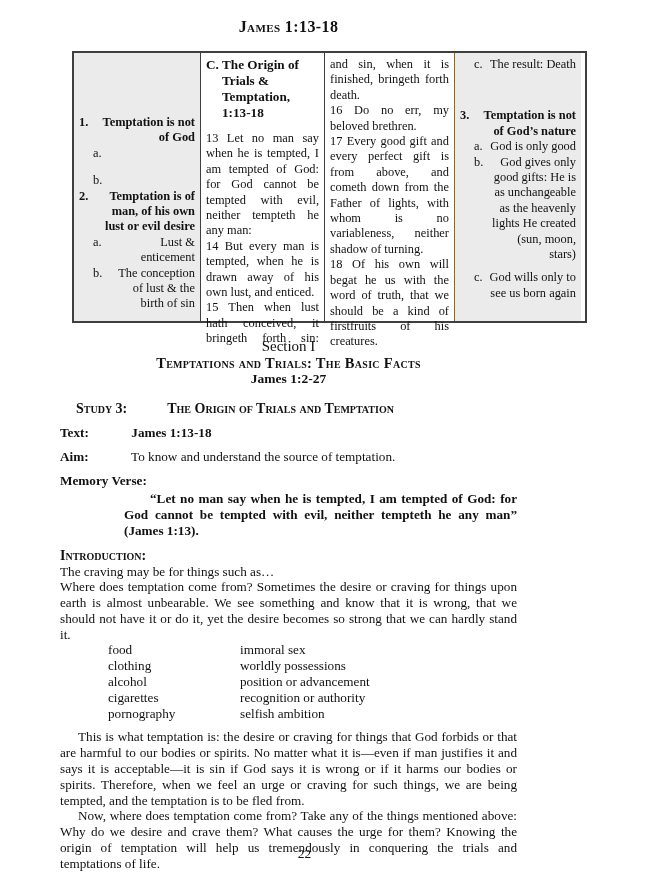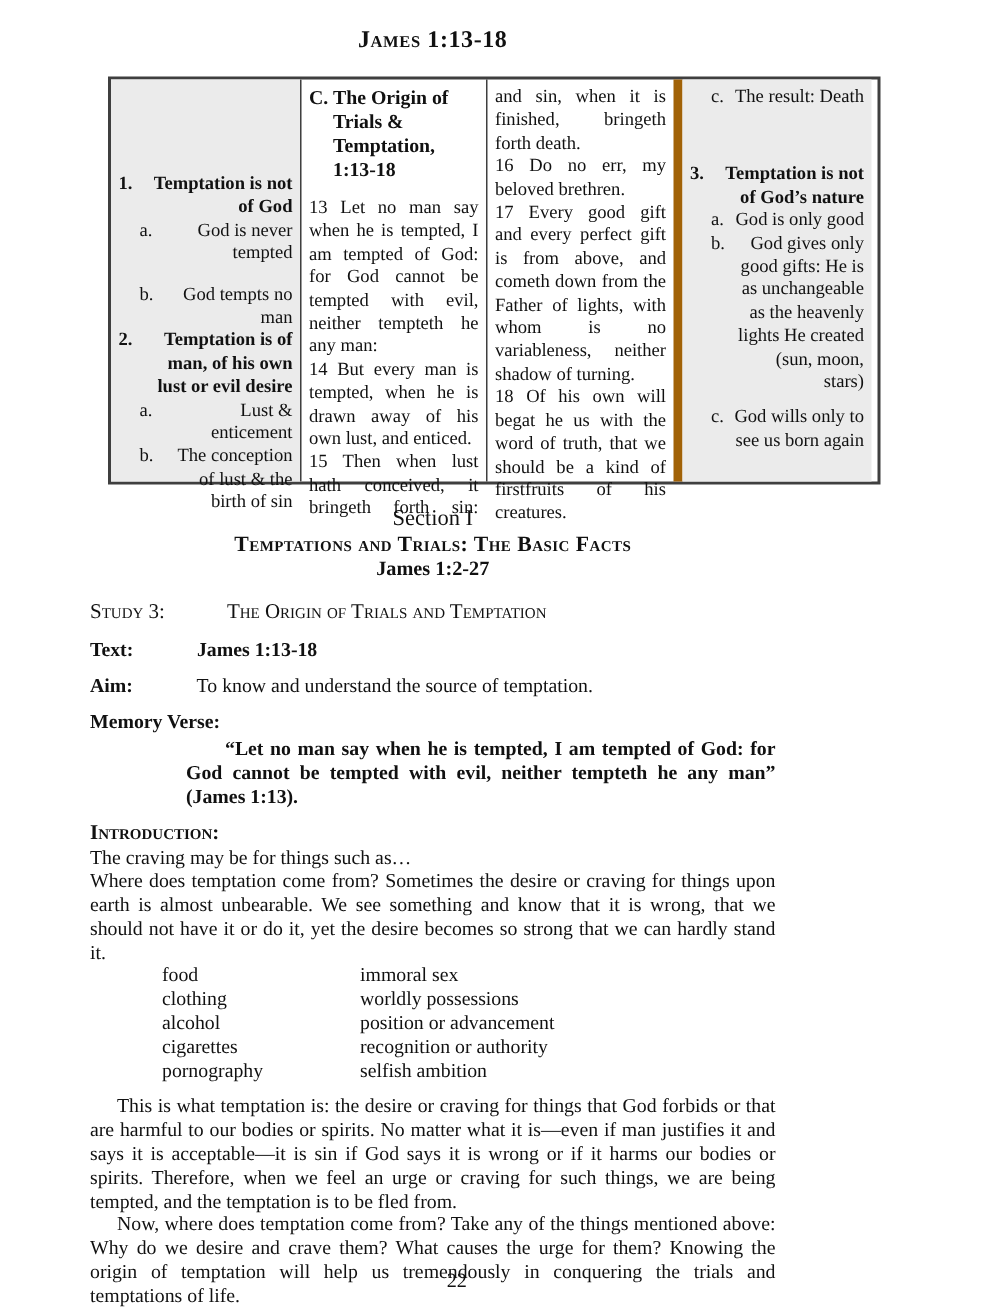--- a/index.html
+++ b/index.html
@@ -10,21 +10,21 @@
   .doc-title { margin:0; text-align:center; font-size:16px; font-weight:bold;
                font-variant:small-caps; letter-spacing:0.4px; }
 
   
   .outline-table { margin:15px 0 0 12px; width:511px; height:268px; display:flex;
                    border:2px solid #3f3f3f; background:#fff; }
   .col { box-sizing:border-box; padding:4px 5px; font-size:12.4px; line-height:15.4px; }
   .shaded { background:#ebebeb; }
   .col1 { width:127px; border-right:1px solid #3f3f3f; padding-top:62px; }
   .col2 { width:124px; border-right:1px solid #3f3f3f; }
-  .col3 { width:130px; border-right:6px solid #a16207; }
+  .col3 { width:130px; border-right:1px solid #a16207; }
   .col4 { width:126px; }
 
   .oi { display:flex; }
   .oi .m { flex:0 0 14px; }
   .oi .t { flex:1 1 auto;text-align:right; }
   .sub { padding-left:14px; }
   .b { font-weight:bold; }
   .gap-sm { margin-top:12px; }
   .gap-md { margin-top:8px; }
   .gap-lg { margin-top:36px; }
@@ -36,21 +36,21 @@
   .stretch { text-align-last:justify; }
 
   
   .section-header { margin-top:15px; text-align:center; line-height:16.5px; }
   .sec-label { font-weight:normal; font-size:15px; }
   .sec-heading { font-weight:bold; font-size:14.5px; font-variant:small-caps; letter-spacing:0.3px; }
   .sec-ref { font-weight:bold; font-size:13.5px; }
 
   
   .sc { font-variant:small-caps; }
-  .study-row { margin-top:13px; font-size:14px; font-weight:normal; }
+  .study-row { margin-top:13px; font-size:14px; font-weight:bold;margin-left:16px; }
   .study-row .lbl { display:inline-block; width:88px; }
   .kv { margin-top:8px; font-size:13.2px; }
   .kv .lbl { display:inline-block; width:68px; font-weight:bold; }
   .kv .val { }
   .mv-label { margin-top:8px; font-size:13.2px; font-weight:bold; }
   .mv { margin:2px 0 0 64px; text-indent:26px; font-weight:bold; text-align:justify;
         font-size:13.2px; line-height:16px; }
 
   
   .intro-heading { margin-top:9px; font-size:14px; font-weight:bold; font-variant:small-caps; }
@@ -73,25 +73,23 @@
 
   <div class="outline-table">
 
     <div class="col col1 shaded">
       <div class="oi b">
         <span class="m">1.</span>
         <span class="t">Temptation is not of God</span>
       </div>
       <div class="oi sub">
         <span class="m">a.</span>
-        <span class="t">God is never tempted</span>
       </div>
       <div class="oi sub gap-sm">
         <span class="m">b.</span>
-        <span class="t">God tempts no man</span>
       </div>
       <div class="oi b">
         <span class="m">2.</span>
         <span class="t">Temptation is of man, of his own lust or evil desire</span>
       </div>
       <div class="oi sub">
         <span class="m">a.</span>
         <span class="t">Lust &amp; enticement</span>
       </div>
       <div class="oi sub">

